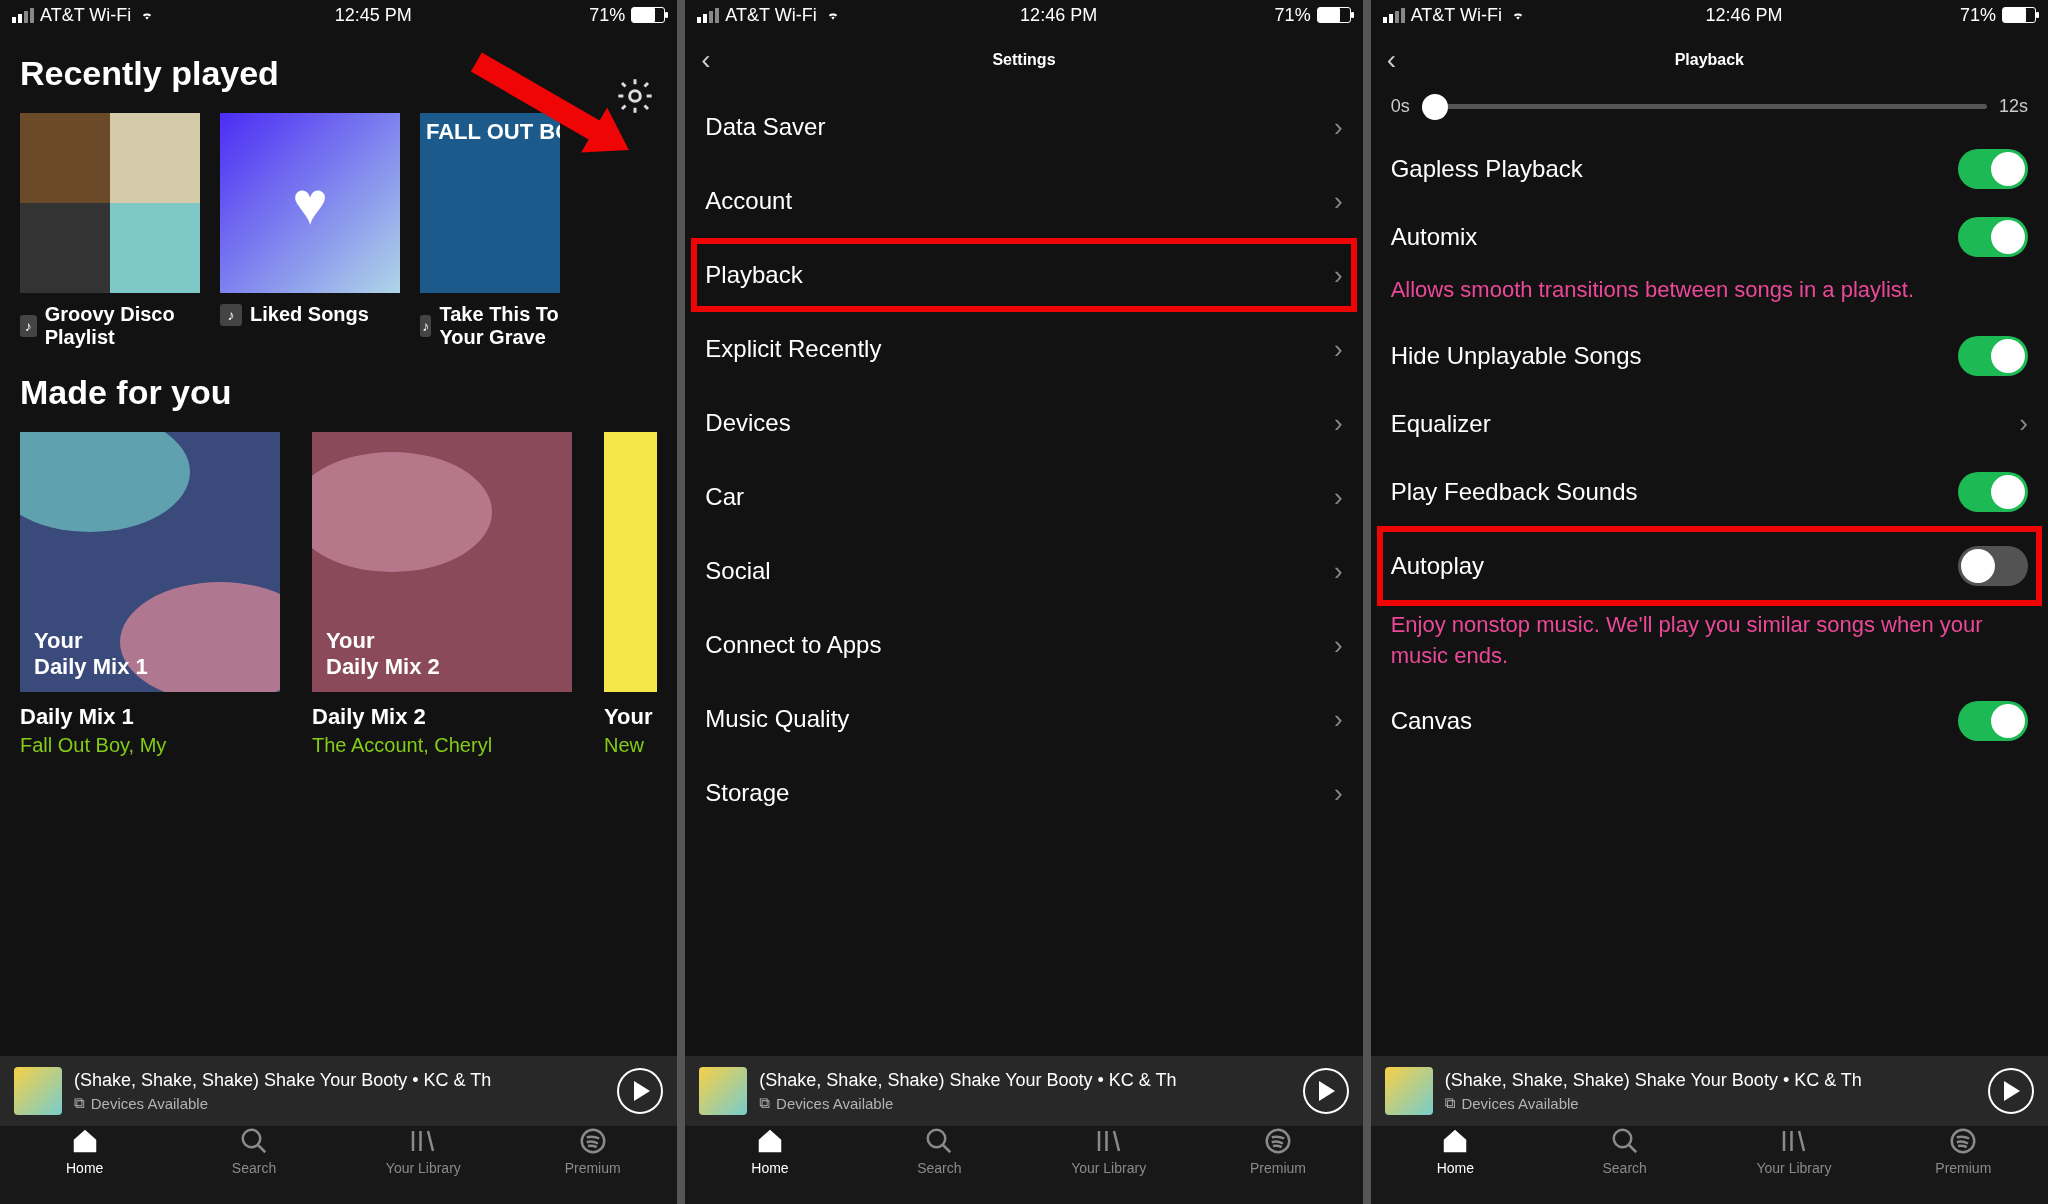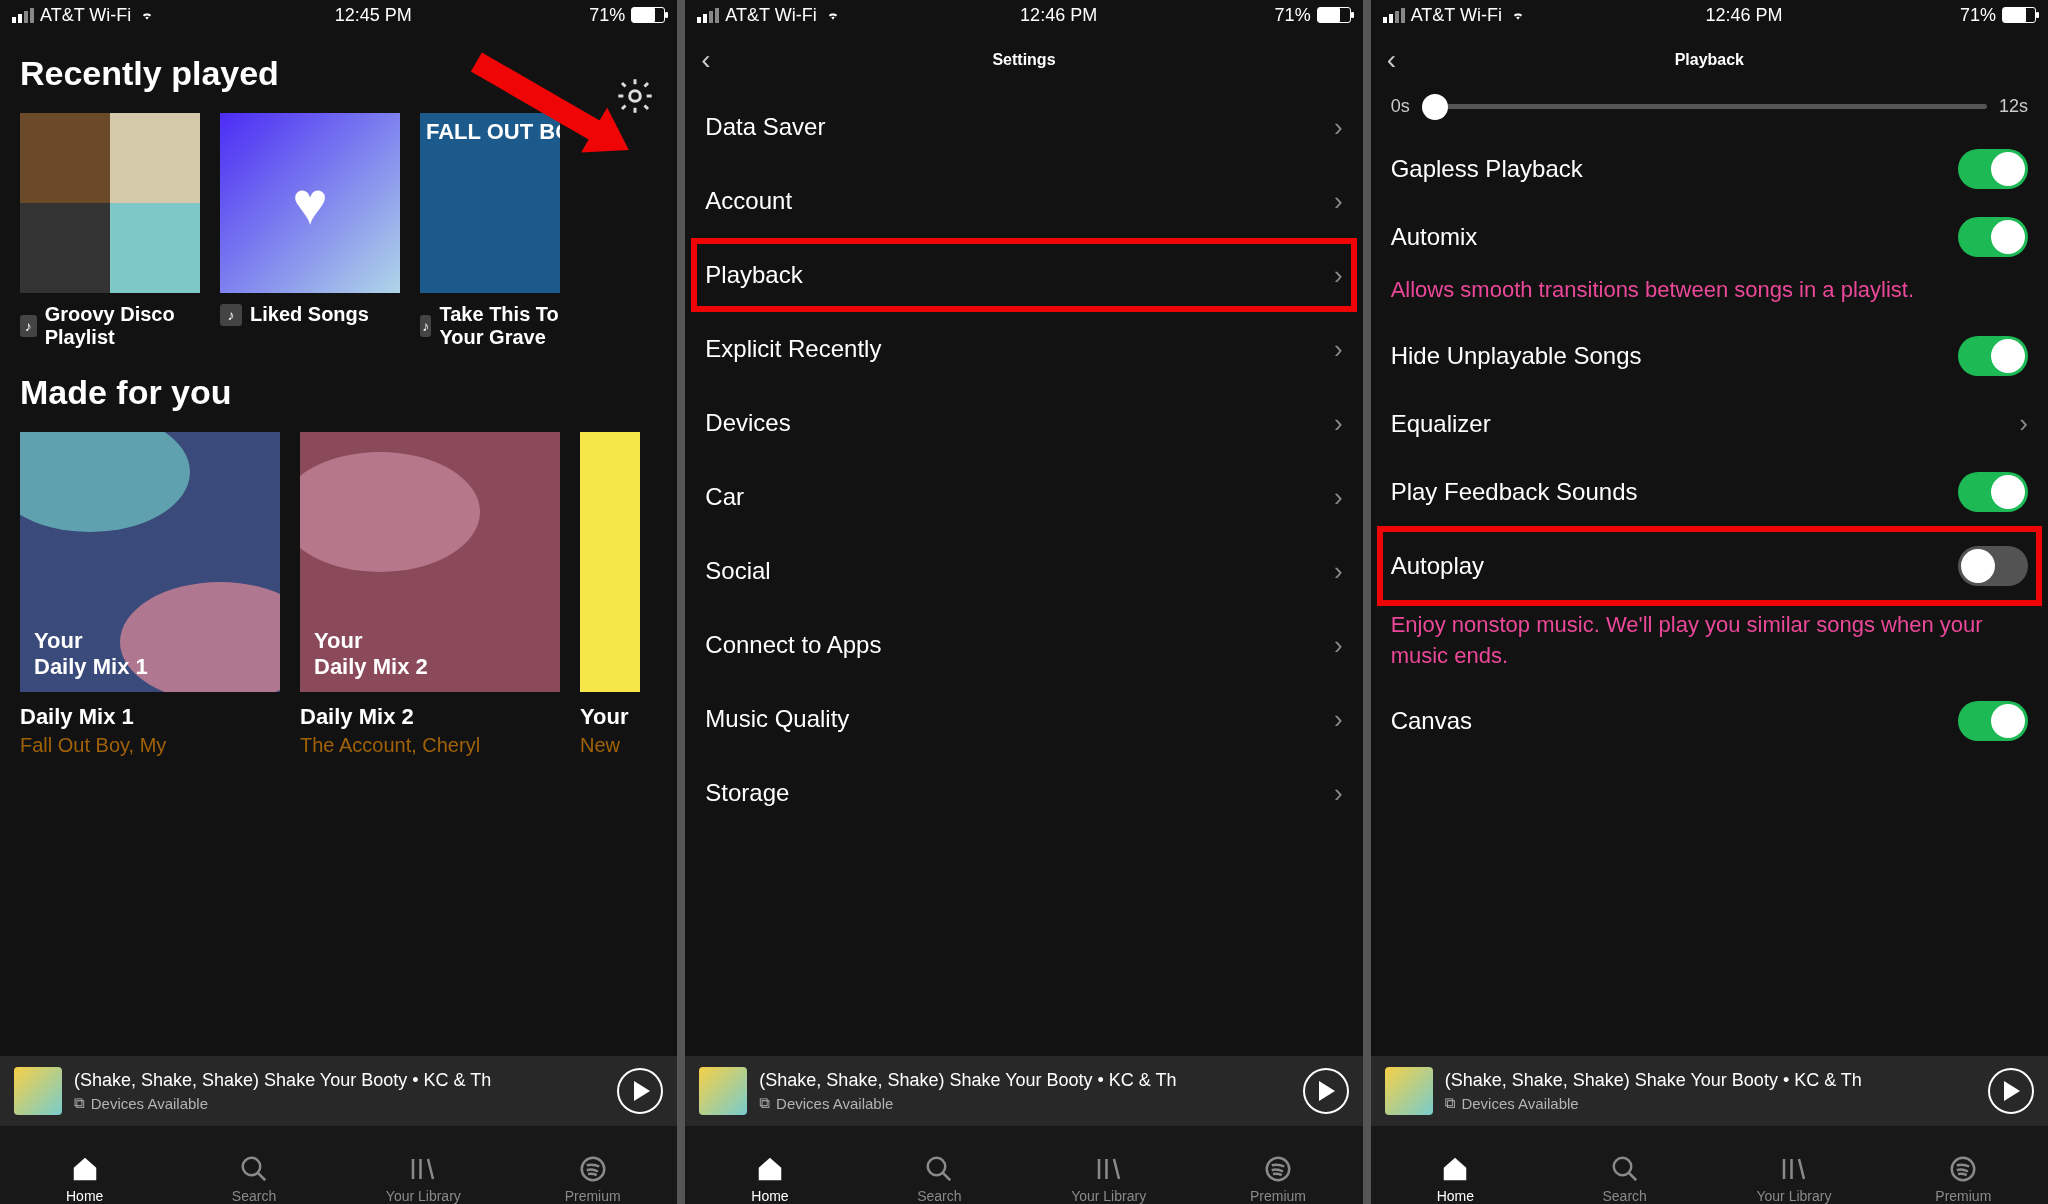--- a/index.html
+++ b/index.html
@@ -26,27 +26,27 @@
 .recent-row { display:flex; gap:20px; }
 .tile { width:180px; }
 .tile-art { width:180px; height:180px; background:#333; display:grid; grid-template-columns:1fr 1fr; grid-template-rows:1fr 1fr; }
 .tile-art div { background:#555; }
 .liked-art { background:linear-gradient(135deg,#4b2cf5,#b0d6e8); display:flex; align-items:center; justify-content:center; }
 .heart { color:#fff; font-size:60px; }
 .falloutart { background:#1b5a8a; color:#fff; font-weight:900; font-size:22px; padding:6px; }
 .tile-label { display:flex; align-items:center; gap:8px; margin-top:10px; font-size:20px; font-weight:600; }
 .pl-icon { width:22px; height:22px; background:#444; border-radius:3px; display:flex; align-items:center; justify-content:center; font-size:14px; }
 
-.mix-row { display:flex; gap:20px; }
+.mix-row { display:flex; gap:32px; }
 .mix { width:260px; }
 .mix-art { width:260px; height:260px; background:#3a4a7a; position:relative; overflow:hidden; }
 .mix-art .blob { position:absolute; width:200px; height:120px; border-radius:50%; opacity:.7; }
 .mix-art .lbl { position:absolute; bottom:12px; left:14px; font-weight:800; font-size:22px; color:#fff; }
 .mix-title { font-size:22px; font-weight:700; margin-top:12px; }
-.mix-sub { font-size:20px; color:#a16207; margin-top:4px; }
+.mix-sub { font-size:20px; color:#84cc16; margin-top:4px; }
 
 .gear { position:absolute; right:22px; top:46px; color:#ddd; }
 .arrow { position:absolute; right:70px; top:56px; transform:rotate(30deg); }
 .arrow-line { width:140px; height:22px; background:#f00506; }
 .arrow-head { width:0; height:0; border-top:26px solid transparent; border-bottom:26px solid transparent; border-left:40px solid #f00506; position:absolute; right:-36px; top:-15px; }
 
 .list-row { height:74px; display:flex; align-items:center; justify-content:space-between; font-size:24px; }
 .chev { color:#888; font-size:26px; }
 .hl { border:6px solid #f00506; margin:0 -14px; padding:0 8px; }
 
@@ -65,21 +65,21 @@
 
 .nowplaying { height:70px; background:#282828; display:flex; align-items:center; padding:0 14px; gap:12px; overflow:hidden; }
 .np-art { width:48px; height:48px; background:linear-gradient(135deg,#f7d046,#7cc); border-radius:4px; }
 .np-text { flex:1; font-size:18px; white-space:nowrap; overflow:hidden; }
 .np-title { color:#fff; }
 .np-sub { color:#b3b3b3; font-size:15px; display:flex; align-items:center; gap:6px; margin-top:3px; }
 .play-btn { width:46px; height:46px; border:2px solid #fff; border-radius:50%; display:flex; align-items:center; justify-content:center; }
 .play-tri { width:0; height:0; border-top:10px solid transparent; border-bottom:10px solid transparent; border-left:16px solid #fff; margin-left:3px; }
 
 .tabbar { height:78px; background:#181818; display:flex; }
-.tab { flex:1; display:flex; flex-direction:column; align-items:center; justify-content:flex-end; gap:4px; color:#8a8a8a; font-size:14px; }
+.tab { flex:1; display:flex; flex-direction:column; align-items:center; justify-content:flex-start; gap:4px; color:#8a8a8a; font-size:14px; }
 .tab.active { color:#fff; }
 .tab svg { width:30px; height:30px; }
 </style>
 </head>
 <body>
 
 <div class="phone">
   <div class="statusbar">
     <div class="sb-left">
       <div class="bars">

